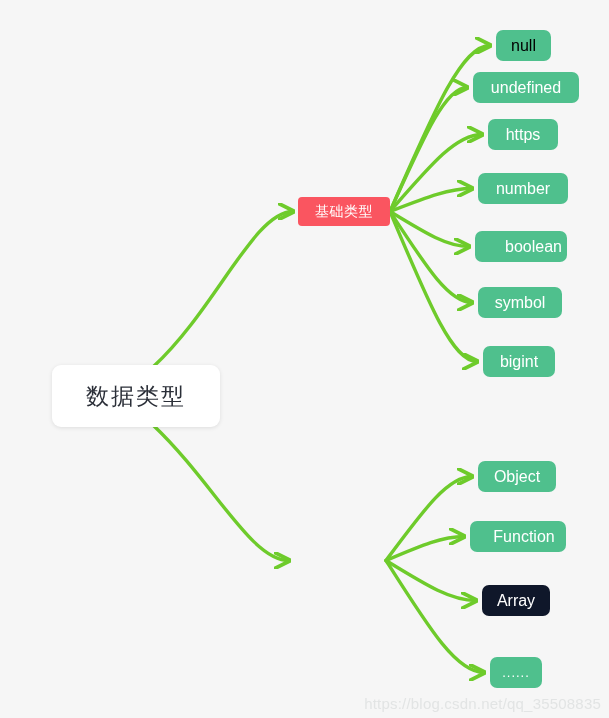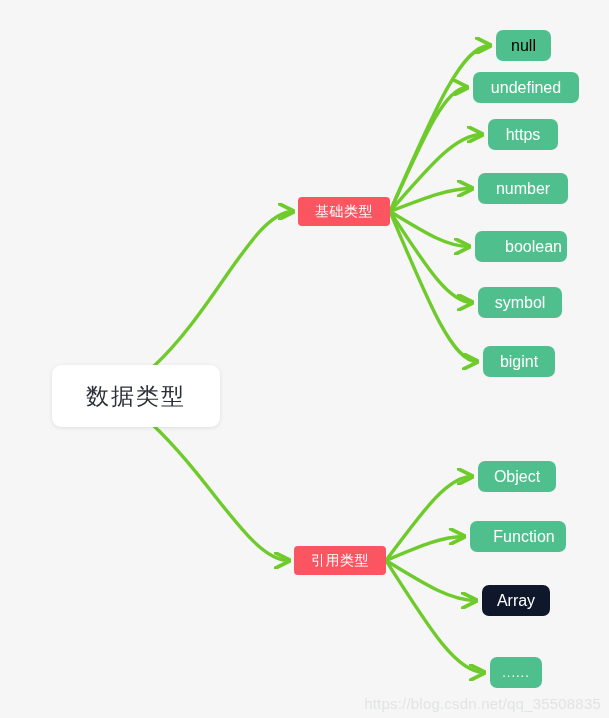--- a/index.html
+++ b/index.html
@@ -102,23 +102,20 @@
   </svg>
 
   <div class="node node-root" style="left: 32px; top: 365px; width: 168px; height: 62px; background: rgb(255, 255, 255); color: rgb(43, 47, 56); margin-left: 20px;">
     <span>数据类型</span>
   </div>
 
   <div class="node node-branch" style="left: 298px; top: 197px; width: 92px; height: 29px; background: rgb(250, 85, 96); color: rgb(255, 255, 255);">
     <span>基础类型</span>
   </div>
 
-  <div class="node node-branch" style="left: 294px; top: 546px; width: 92px; height: 29px; background: rgb(250, 85, 96); color: rgb(255, 255, 255);">
-    <span>引用类型</span>
-  </div>
 
   <div id="leaf-container">
       <div class="node node-leaf" style="left: 496px; top: 30px; width: 55px; height: 31px; background: rgb(79, 192, 141); color: #000000;">
         <span>null</span>
       </div>
       <div class="node node-leaf" style="left: 473px; top: 72px; width: 106px; height: 31px; background: rgb(79, 192, 141); color: rgb(255, 255, 255);">
         <span>undefined</span>
       </div>
       <div class="node node-leaf" style="left: 488px; top: 119px; width: 70px; height: 31px; background: rgb(79, 192, 141); color: rgb(255, 255, 255);">
         <span>https</span>

